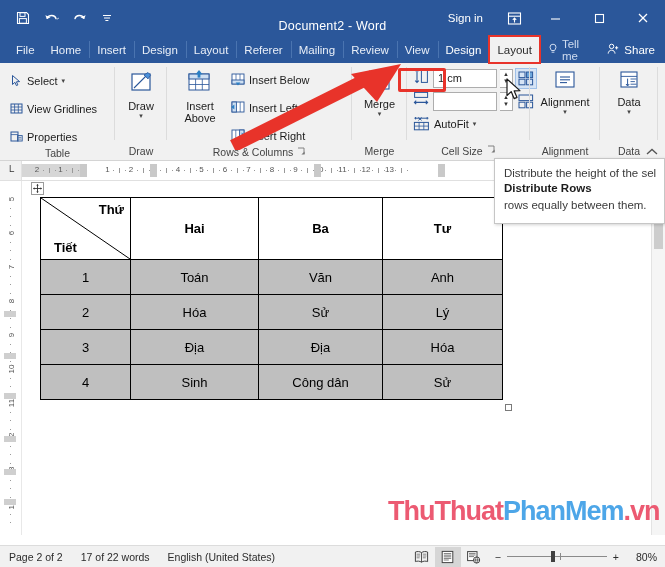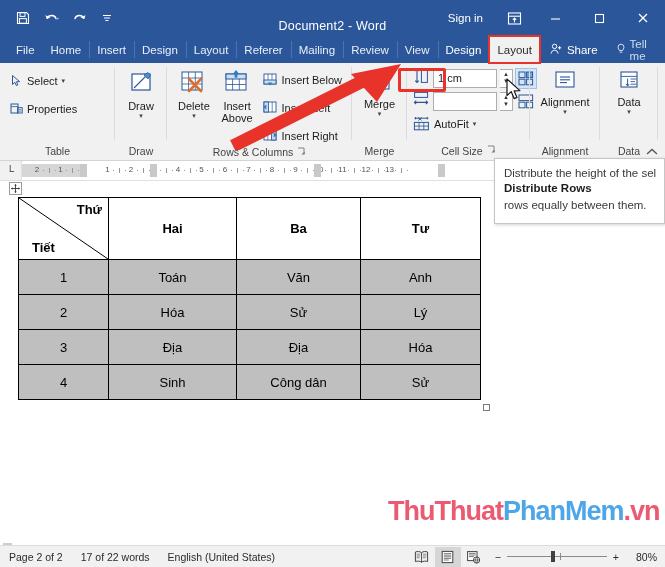--- a/index.html
+++ b/index.html
@@ -120,21 +120,21 @@
   #hruler-track {
     flex:1; height:13px; position:relative; font-size:8.5px; color:#555;
     font-family:"Liberation Sans", sans-serif;
   }
   .hr-gray { position:absolute; top:0; height:13px; background:#d6d6d6; }
   .hr-num { position:absolute; top:1px; transform:translateX(-50%); font-size:8px; color:#555; }
   .hr-dot { position:absolute; top:6px; width:1px; height:1px; background:#999; }
   .hr-tick { position:absolute; top:4px; width:1px; height:5px; background:#999; }
   .hr-stop { position:absolute; top:0px; width:7px; height:13px; background:#c9c9c9; }
   
-  #main { position:relative; height:354px; display:flex; background:#ffffff;flex-direction:column; }
+  #main { position:relative; height:354px; display:flex; background:#ffffff; }
   #vruler {
     width:22px; background:#ffffff; position:relative; border-right:1px solid #e8e8e8; flex:none;
   }
   .vr-num {
     position:absolute; left:50%; transform:translate(-50%,-50%) rotate(-90deg);
     font-size:8px; color:#555;
   }
   .vr-dot { position:absolute; left:10px; width:1px; height:1px; background:#9a9a9a; }
   .vr-stop { position:absolute; left:4px; width:12px; height:6px; background:#cfcfcf; }
   #page {
@@ -276,58 +276,70 @@
   <div class="tab">Home</div>
   <div class="tab sep">Insert</div>
   <div class="tab sep">Design</div>
   <div class="tab sep">Layout</div>
   <div class="tab sep">Referer</div>
   <div class="tab sep">Mailing</div>
   <div class="tab sep">Review</div>
   <div class="tab sep">View</div>
   <div class="tab sep contextual">Design</div>
   <div class="tab active-box">Layout</div>
+  <div id="tellme">
+    <span>
+      <svg width="10" height="12" viewBox="0 0 10 12">
+          <path d="M5 1.2a3 3 0 0 1 3 3c0 1.5-1.2 2.2-1.4 3.3H3.4C3.2 6.4 2 5.7 2 4.2a3 3 0 0 1 3-3z" fill="none" stroke="#cfdcf0" stroke-width="1"></path>
+          <line x1="3.6" y1="9.2" x2="6.4" y2="9.2" stroke="#cfdcf0" stroke-width="1"></line>
+        </svg>
+    </span>
+    <span>Tell me</span>
+  </div>
   <div id="share">
     <span>
       <svg width="13" height="12" viewBox="0 0 13 12">
           <circle cx="4.6" cy="3.4" r="2.2" fill="none" stroke="#fff" stroke-width="1"></circle>
           <path d="M1.2 10.6c0-2 1.5-3.4 3.4-3.4s3.4 1.4 3.4 3.4" fill="none" stroke="#fff" stroke-width="1"></path>
           <path d="M9.6 3.2v3.2M8 4.8h3.2" stroke="#fff" stroke-width="1"></path>
         </svg>
     </span>
     <span>Share</span>
-  </div>
-  <div id="tellme">
-    <span>
-      <svg width="10" height="12" viewBox="0 0 10 12">
-          <path d="M5 1.2a3 3 0 0 1 3 3c0 1.5-1.2 2.2-1.4 3.3H3.4C3.2 6.4 2 5.7 2 4.2a3 3 0 0 1 3-3z" fill="none" stroke="#cfdcf0" stroke-width="1"></path>
-          <line x1="3.6" y1="9.2" x2="6.4" y2="9.2" stroke="#cfdcf0" stroke-width="1"></line>
-        </svg>
-    </span>
-    <span>Tell me</span>
   </div>
 </div>
 
 <div id="ribbon">
 
   <div class="group" style="width:115px;">
     <div class="group-body">
       <div class="vstack" style="padding-top:4px;">
         <div class="small-item">
           <span class="icn">
             <svg width="13" height="13" viewBox="0 0 13 13">
                 <path d="M2.5 1.5 L2.5 10.5 L4.9 8.3 L6.4 11.6 L7.9 10.9 L6.4 7.8 L9.6 7.6 Z" fill="none" stroke="#2b579a" stroke-width="1"></path>
               </svg>
           </span>
           <span>Select</span>
           <span class="caret">▾</span>
         </div>
         <div class="small-item">
           <span class="icn">
             <svg width="13" height="13" viewBox="0 0 13 13">
+                <rect x="1" y="2" width="11" height="9" fill="none" stroke="#2b579a" stroke-width="1"></rect>
+                <line x1="1" y1="5" x2="12" y2="5" stroke="#2b579a" stroke-width=".8"></line>
+                <line x1="1" y1="8" x2="12" y2="8" stroke="#2b579a" stroke-width=".8"></line>
+                <line x1="4.6" y1="2" x2="4.6" y2="11" stroke="#2b579a" stroke-width=".8"></line>
+                <line x1="8.3" y1="2" x2="8.3" y2="11" stroke="#2b579a" stroke-width=".8"></line>
+              </svg>
+          </span>
+          <span>View Gridlines</span>
+        </div>
+        <div class="small-item">
+          <span class="icn">
+            <svg width="13" height="13" viewBox="0 0 13 13">
                 <rect x="1" y="2" width="7" height="9" fill="none" stroke="#2b579a" stroke-width="1"></rect>
                 <line x1="1" y1="4.6" x2="8" y2="4.6" stroke="#2b579a" stroke-width=".8"></line>
                 <rect x="7.6" y="5.6" width="4.6" height="5.4" fill="none" stroke="#2b579a" stroke-width=".9"></rect>
                 <line x1="8.4" y1="7.4" x2="11.4" y2="7.4" stroke="#2b579a" stroke-width=".7"></line>
                 <line x1="8.4" y1="9.1" x2="11.4" y2="9.1" stroke="#2b579a" stroke-width=".7"></line>
               </svg>
           </span>
           <span>Properties</span>
         </div>
       </div>
@@ -347,34 +359,20 @@
         </span>
         <span class="lbl">Draw</span>
         <span class="caret">▾</span>
       </div>
     </div>
     <div class="group-label">Draw</div>
   </div>
 
   <div class="group" style="width:185px;">
     <div class="group-body">
-      <div class="big-item">
-        <span class="icn">
-          <svg width="30" height="28" viewBox="0 0 30 28">
-              <rect x="3" y="3" width="20" height="18" fill="#fff" stroke="#2b579a" stroke-width="1"></rect>
-              <line x1="3" y1="9" x2="23" y2="9" stroke="#2b579a" stroke-width=".8"></line>
-              <line x1="3" y1="15" x2="23" y2="15" stroke="#2b579a" stroke-width=".8"></line>
-              <line x1="9.6" y1="3" x2="9.6" y2="21" stroke="#2b579a" stroke-width=".8"></line>
-              <line x1="16.3" y1="3" x2="16.3" y2="21" stroke="#2b579a" stroke-width=".8"></line>
-              <path d="M10 10 L22 22 M22 10 L10 22" stroke="#e06c2a" stroke-width="2.6" stroke-linecap="round"></path>
-            </svg>
-        </span>
-        <span class="lbl">Delete</span>
-        <span class="caret">▾</span>
-      </div>
       <div class="big-item" style="width:54px;">
         <span class="icn">
           <svg width="30" height="28" viewBox="0 0 30 28">
               <rect x="4" y="5" width="20" height="16" fill="#fff" stroke="#2b579a" stroke-width="1"></rect>
               <rect x="4" y="5" width="20" height="5" fill="#cfe0f2" stroke="#2b579a" stroke-width="1"></rect>
               <line x1="4" y1="15.5" x2="24" y2="15.5" stroke="#2b579a" stroke-width=".8"></line>
               <line x1="10.6" y1="10" x2="10.6" y2="21" stroke="#2b579a" stroke-width=".8"></line>
               <line x1="17.3" y1="10" x2="17.3" y2="21" stroke="#2b579a" stroke-width=".8"></line>
               <path d="M14 1 L17.4 5.2 L10.6 5.2 Z" fill="#2b7fc4"></path>
               <rect x="12.6" y="4.6" width="2.8" height="4" fill="#2b7fc4"></rect>

